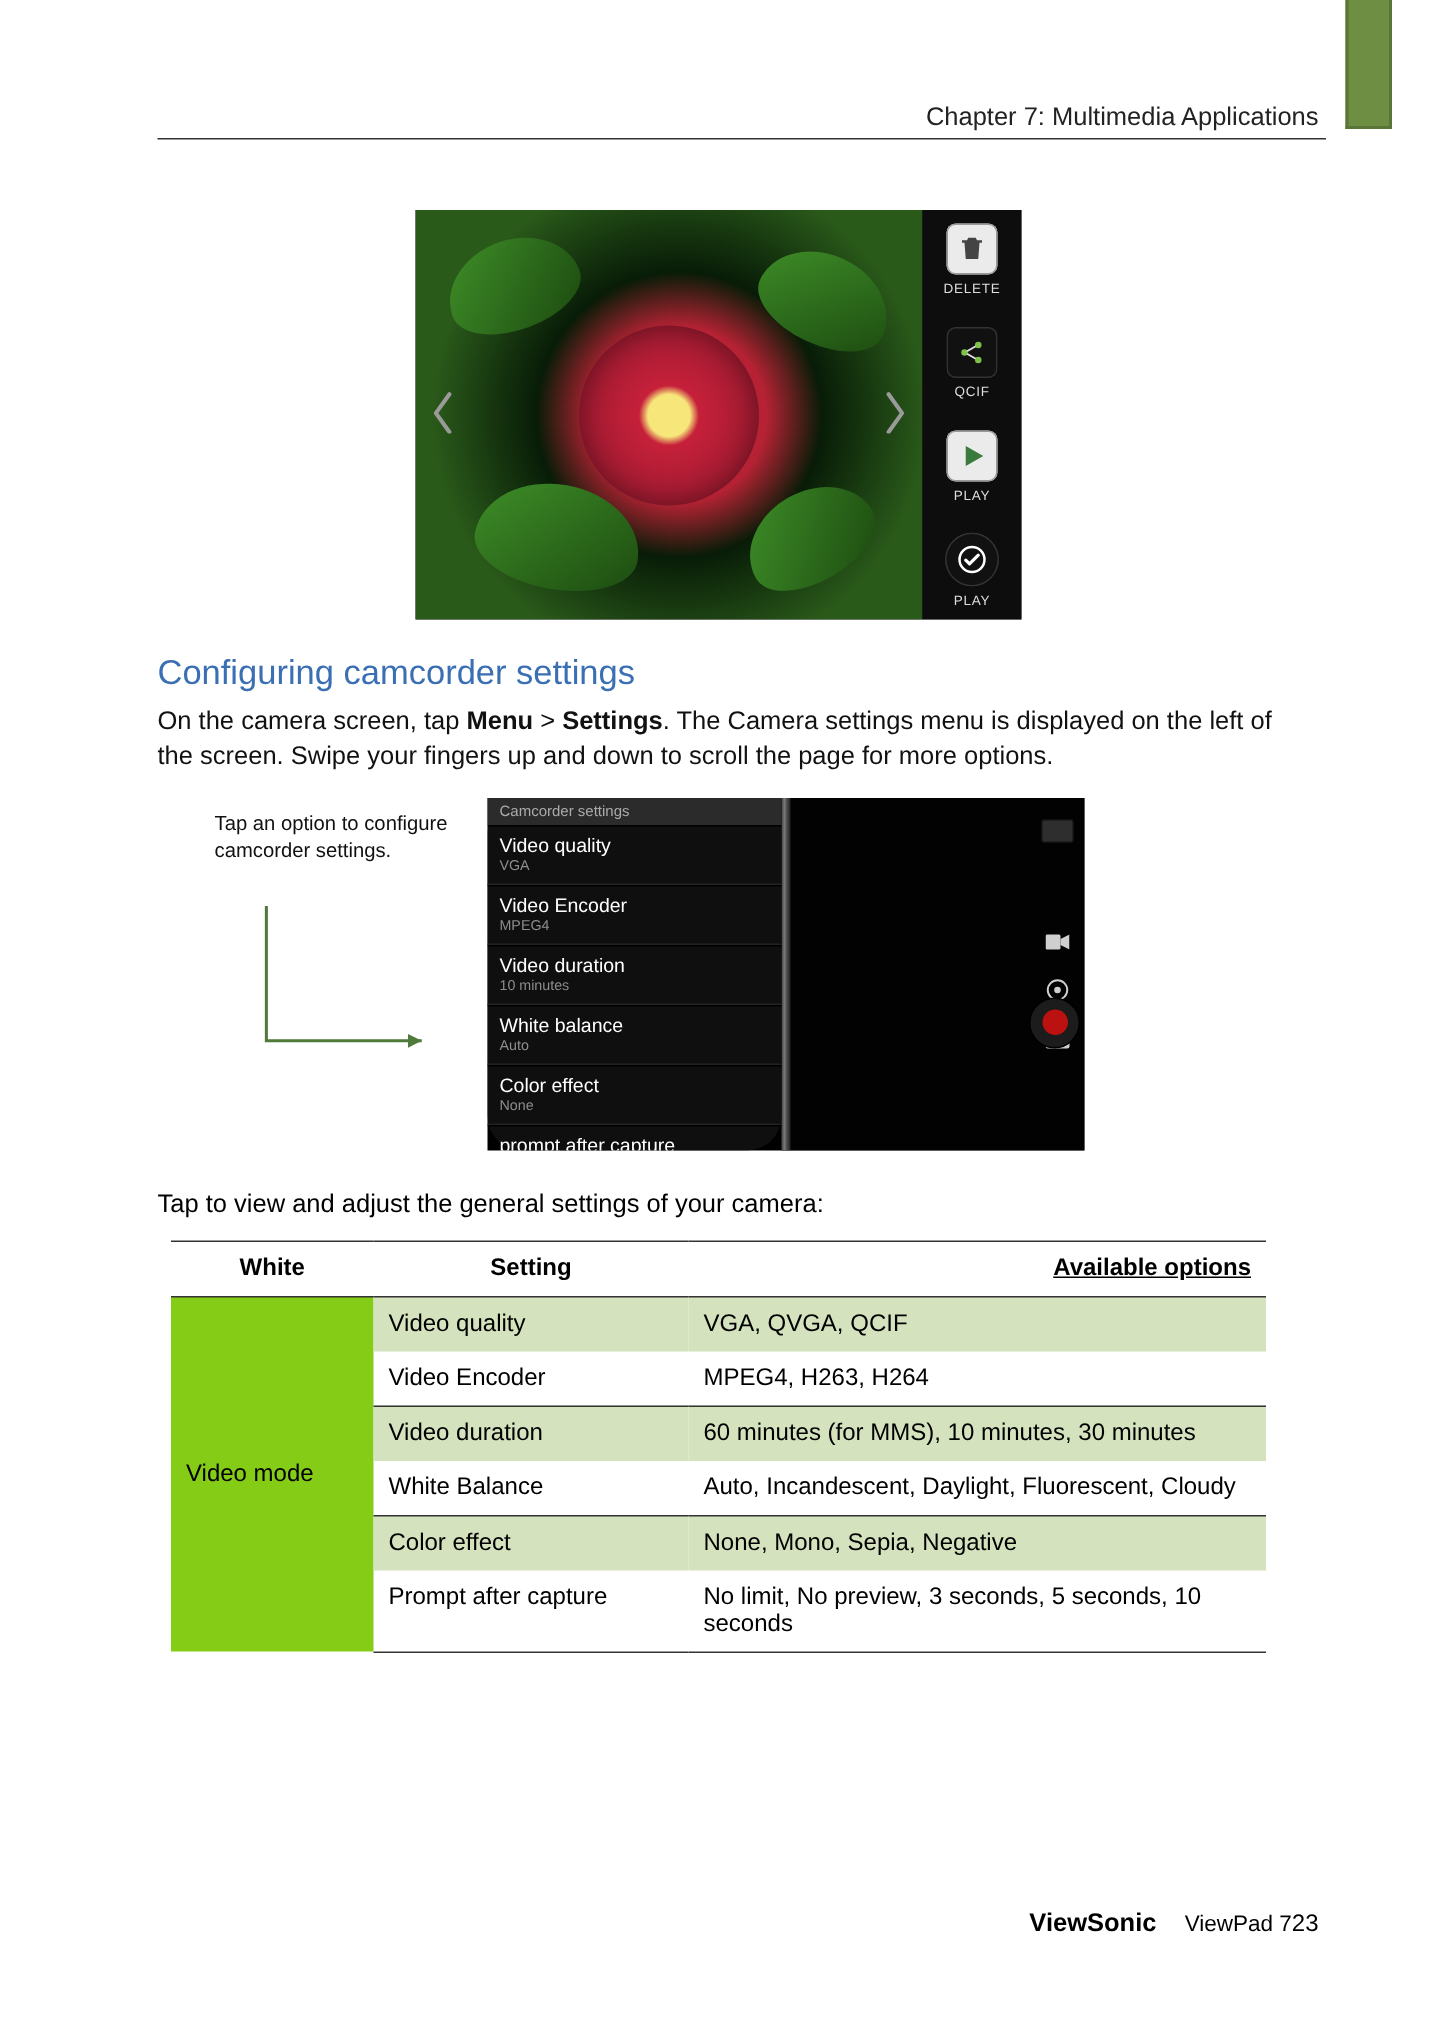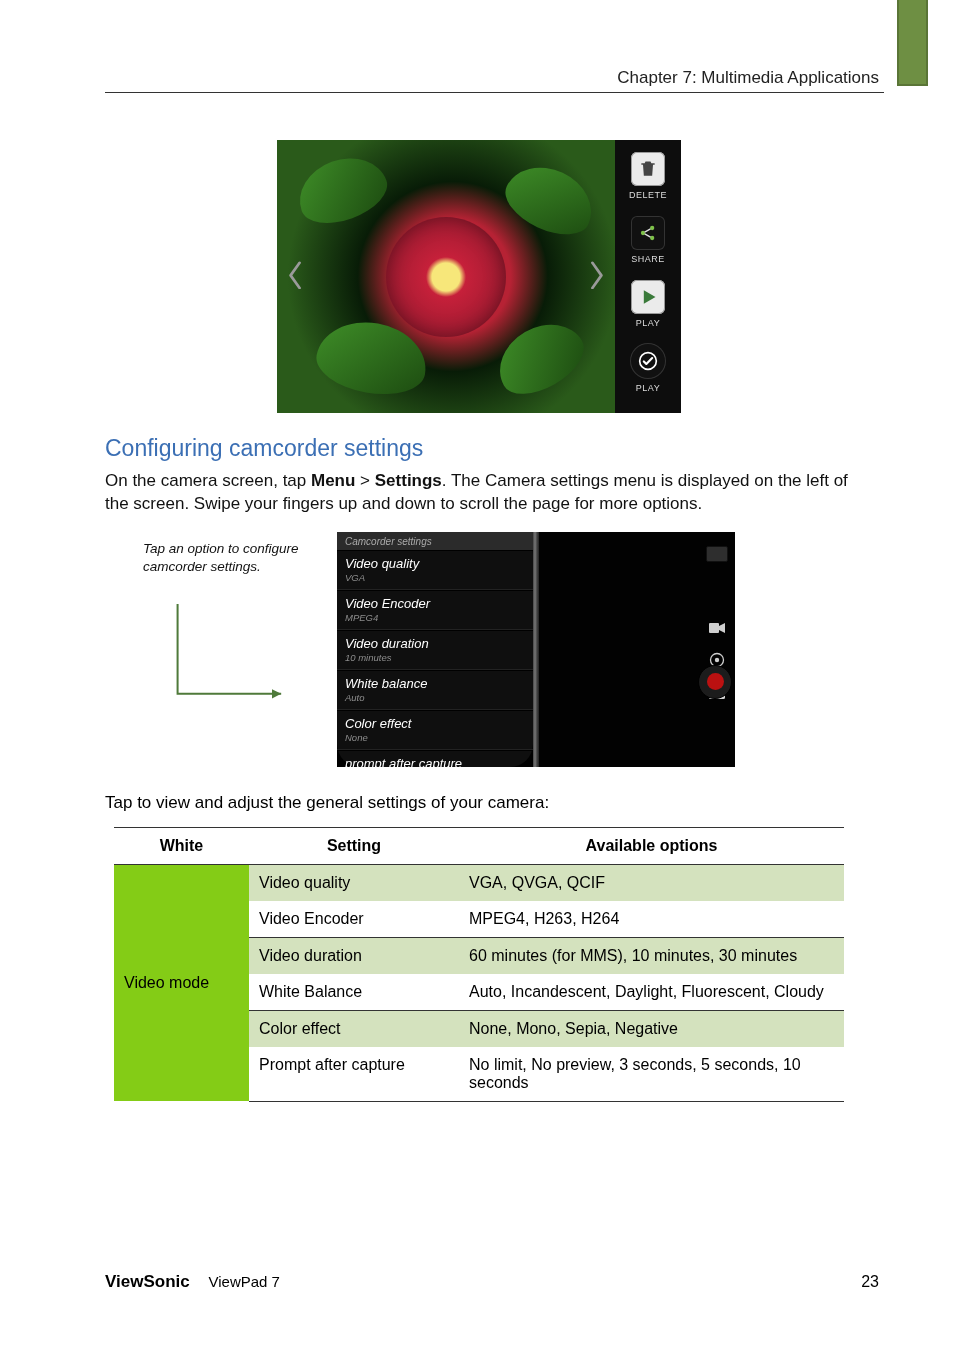--- a/index.html
+++ b/index.html
@@ -18,32 +18,32 @@
   .photo-area { position: absolute; left: 0; top: 0; width: 338px; height: 273px; background: radial-gradient(circle at 52% 50%, #b62234 0 58px, #081c07 95px, #2a5a1a 165px); display:flex; align-items:center; justify-content:center; }
   .photo-area .leaf { position:absolute; width:90px; height:60px; background: linear-gradient(135deg,#3f8f28,#1c4a10); border-radius: 50% 50% 50% 50% / 60% 60% 40% 40%; }
   .photo-area .l1 { left: 20px; top: 20px; transform: rotate(-20deg); }
   .photo-area .l2 { right: 20px; top: 30px; transform: rotate(25deg); }
   .photo-area .l3 { left: 40px; bottom: 20px; transform: rotate(10deg); width:110px; height:70px;}
   .photo-area .l4 { right: 30px; bottom: 25px; transform: rotate(-30deg);}
   .flower-center { width:120px; height:120px; border-radius:50%; background: radial-gradient(circle at 50% 50%, #f7e77a 0 14px, #c6203a 20px, #a01b31 60px, #7c1727 80px); position:relative; box-shadow: inset 0 0 20px rgba(0,0,0,.4);}
   .arrow { position:absolute; top:50%; transform:translateY(-50%); width:18px; height:32px; color:#888; font-size:36px; line-height:32px; }
   .arrow.left { left: 10px; }
   .arrow.right { right: 10px; }
-  .side-panel { position:absolute; right:0; top:0; width:66px; height:273px; background:#0d0d0d; display:flex; flex-direction:column; align-items:center; padding:6px 0; gap:4px;}
+  .side-panel { position:absolute; right:0; top:0; width:66px; height:273px; background:#0d0d0d; display:flex; flex-direction:column; align-items:center; padding:6px 0; gap:16px;}
   .sp-item { width:58px; height:60px; display:flex; flex-direction:column; align-items:center; justify-content:center; gap:4px;}
   .sp-icon { width:34px; height:34px; border-radius:6px; background:#ebebeb; display:flex; align-items:center; justify-content:center; box-shadow: 0 0 0 1px #999 inset;}
   .sp-icon.dark { background:#111; box-shadow: 0 0 0 1px #333 inset; }
   .sp-icon svg { width:20px; height:20px; }
   .sp-label { font-size:9px; color:#ddd; letter-spacing:.5px;}
 
   .h2 { color: #3b6fb4; font-size: 23px; font-weight: normal; margin-bottom: 8px; }
   .para { font-size: 17px; line-height: 1.35; color:#111; margin-bottom: 16px; }
 
   
-  .settings-row { display:flex; align-items:flex-start; gap:12px; margin: 10px 0 26px 38px; position:relative;font-style:italic; }
+  .settings-row { display:flex; align-items:flex-start; gap:0; margin: 10px 0 26px 38px; position:relative; }
   .callout { width: 182px; padding-top:8px; font-size:13.5px; line-height:1.35; color:#111; position:relative;}
   .callout-arrow { position:absolute; left: 30px; top: 72px; width: 110px; height: 110px; }
   .callout-arrow svg { width:100%; height:100%; overflow:visible;}
   .phone { width: 398px; height: 235px; background:#000; position:relative; overflow:hidden;}
   .phone .right-bg { position:absolute; left:196px; top:0; right:0; bottom:0; background: radial-gradient(circle at 58% 48%, #020202 0 220px);}
   .phone .cam-icons { position:absolute; right:4px; top:14px; width:28px; display:flex; flex-direction:column; align-items:center; gap:14px;}
   .cam-icons span { color:#bbb; font-size:13px; }
   .cam-icons .mini { width:22px; height:16px; background:#2e2e2e; border-radius:2px; border:1px solid #111; }
   .cam-icons .shutter { width:34px; height:34px; border-radius:50%; background:#1c1c1c; display:flex; align-items:center; justify-content:center; border: 1px solid #000; margin-top:auto; position:absolute; bottom:4px; right:-1px;}
   .cam-icons .shutter .dot { width:17px; height:17px; border-radius:50%; background:#b11;}
@@ -55,27 +55,27 @@
   .phone .splitter { position:absolute; left:196px; top:0; bottom:0; width:6px; background:linear-gradient(to right,#444,#777,#444,#222);}
 
   .body-para { font-size:17px; margin: 8px 0 14px 0; }
 
   
   .tbl { width: 730px; margin: 0 auto; border-collapse: collapse; font-size:16px; }
   .tbl th, .tbl td { text-align:left; padding: 9px 10px 9px 10px; vertical-align: top; }
   .tbl thead th { border-top: 1.2px solid #333; border-bottom: 1.2px solid #333; font-weight:bold; font-size:16px;}
   .tbl thead th.mode { text-align:center; width:135px;}
   .tbl thead th.setting { width:210px; text-align:center;}
-  .tbl thead th.opts { text-align:center; }
+  .tbl thead th.opts { text-align:right;text-decoration:underline; }
   .tbl tbody tr.alt td { background:#d4e2be; }
   .tbl tbody tr.line td.sep { border-bottom:1px solid #333; }
   .tbl tbody td.modecell { border:none; vertical-align: middle; }
   .tbl tbody tr:last-child td { border-bottom: 1.2px solid #333; }
 
-  .footer { position:absolute; bottom: 58px; left: 105px; right: 75px; font-size:16px; display:flex; justify-content:space-between; align-items:baseline;}
+  .footer { position:absolute; bottom: 58px; left: 105px; right: 75px; font-size:16px; display:flex; justify-content:flex-end; align-items:baseline;}
   .footer .brand { font-weight:bold; font-size:17px;}
   .footer .prod { font-size:15px; margin-left:6px; font-weight:normal;}
 </style>
 </head>
 <body>
 
 <div class="side-accent"></div>
 <div class="header-text">Chapter 7: Multimedia Applications</div>
 <div class="header-line"></div>
 
@@ -110,21 +110,21 @@
       </div>
       <div class="sp-item">
         <div class="sp-icon dark">
             <svg viewBox="0 0 24 24">
               <circle cx="6" cy="12" r="2.6" fill="#7fc24a"></circle>
               <circle cx="17" cy="6" r="2.6" fill="#7fc24a"></circle>
               <circle cx="17" cy="18" r="2.6" fill="#7fc24a"></circle>
               <path d="M8 11 L15 7 M8 13 L15 17" stroke="#ddd" stroke-width="1.6"></path>
             </svg>
           </div>
-        <div class="sp-label">SHARE</div>
+        <div class="sp-label">QCIF</div>
       </div>
       <div class="sp-item">
         <div class="sp-icon">
             <svg viewBox="0 0 24 24">
               <path fill="#3a7a3a" d="M7 4v16l14-8z"></path>
             </svg>
           </div>
         <div class="sp-label">PLAY</div>
       </div>
       <div class="sp-item">

